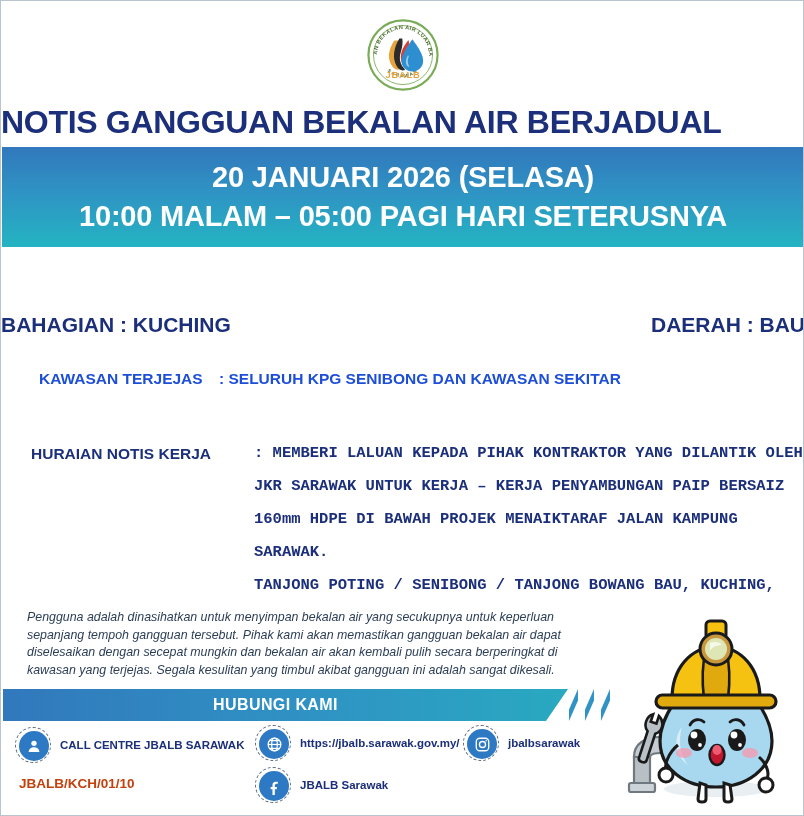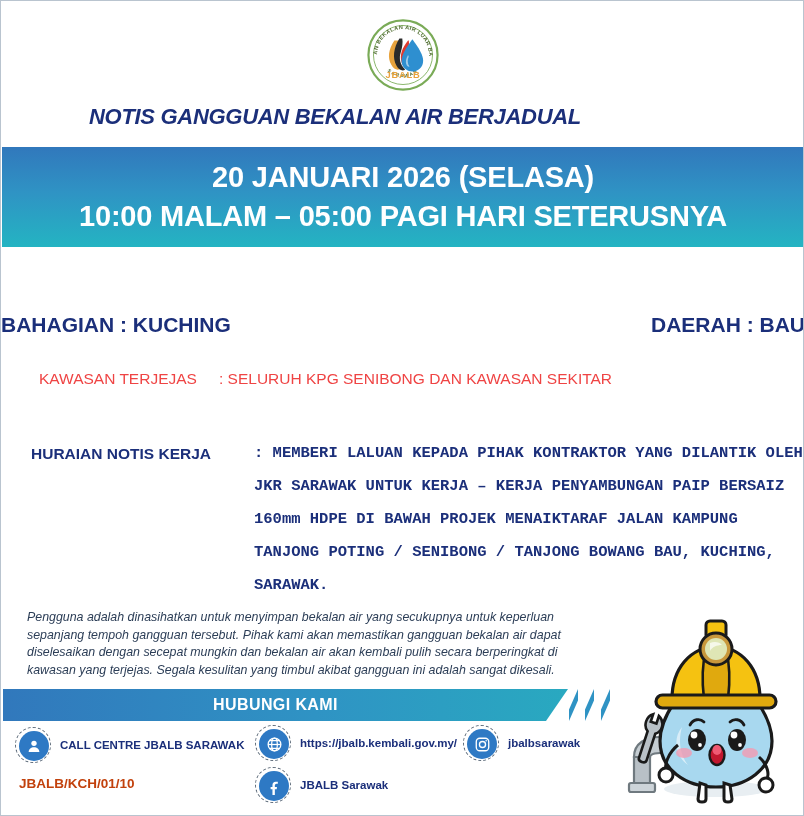--- a/index.html
+++ b/index.html
@@ -23,25 +23,24 @@
     position:absolute;left:0;top:18px;width:804px;
     display:flex;justify-content:center;align-items:center;
   }
   .logo{position:relative;width:72px;height:72px;}
 
   
   .title{
     position:absolute;left:0;top:103px;width:668px;
     text-align:center;
     color:#1b2f7a;
-    font-size:22px;
+    font-size:32px;
     font-weight:bold;
     letter-spacing:-0.3px;
     white-space:nowrap;
-    font-style:italic;
   }
 
   
   .banner{
     position:absolute;left:1px;top:146px;
     width:802px;height:100px;
     background:linear-gradient(180deg,#3178bc 0%,#2f93c4 45%,#24b4c2 100%);
     display:flex;flex-direction:column;
     align-items:center;justify-content:center;
   }
@@ -58,21 +57,21 @@
   .row-bahagian{
     position:absolute;top:312px;left:0;width:804px;
     display:flex;justify-content:space-between;
     color:#1b2f7a;font-size:21px;font-weight:bold;
   }
   .row-bahagian .sep{display:inline-block;width:78px;}
 
   .kawasan{
     position:absolute;top:369px;left:38px;width:720px;
     display:flex;align-items:flex-start;
-    color:#ef4444;font-size:15.5px;font-weight:normal;
+    color:#1d4ed8;font-size:15.5px;font-weight:bold;
   }
   .kawasan .lbl{width:180px;flex:0 0 180px;}
   .kawasan .val{flex:1;}
 
   .huraian{
     position:absolute;top:443px;left:30px;width:750px;
     display:flex;align-items:flex-start;
     color:#1b2f7a;font-size:15.5px;font-weight:bold;gap:31px;
   }
   .huraian .lbl{width:192px;flex:0 0 192px;padding-top:1px;}
@@ -186,22 +185,22 @@
     <div class="lbl">KAWASAN TERJEJAS</div>
     <div class="val">: SELURUH KPG SENIBONG DAN KAWASAN SEKITAR</div>
   </div>
 
   <div class="huraian">
     <div class="lbl">HURAIAN NOTIS KERJA</div>
     <div class="val">
       <p>:  MEMBERI LALUAN KEPADA PIHAK KONTRAKTOR YANG DILANTIK OLEH</p>
       <p>JKR SARAWAK UNTUK KERJA – KERJA PENYAMBUNGAN PAIP BERSAIZ</p>
       <p>160mm HDPE DI BAWAH PROJEK MENAIKTARAF JALAN KAMPUNG</p>
+      <p>SARAWAK.</p>
       <p>TANJONG POTING / SENIBONG / TANJONG BOWANG BAU, KUCHING,</p>
-      <p>SARAWAK.</p>
     </div>
   </div>
 
   <div class="note">Pengguna adalah dinasihatkan untuk menyimpan bekalan air yang secukupnya untuk keperluan sepanjang tempoh gangguan tersebut. Pihak kami akan memastikan gangguan bekalan air dapat diselesaikan dengan secepat mungkin dan bekalan air akan kembali pulih secara berperingkat di kawasan yang terjejas. Segala kesulitan yang timbul akibat gangguan ini adalah sangat dikesali.</div>
 
   <div class="contact-bar">
     <div class="bg"></div>
     <div class="label">HUBUNGI KAMI</div>
     <div class="stripe s1"></div>
     <div class="stripe s2"></div>
@@ -225,21 +224,21 @@
     <div class="c-item c-web">
       <div class="c-ico">
         <svg width="17" height="17" viewBox="0 0 24 24" fill="none" stroke="#ffffff" stroke-width="1.8" aria-hidden="true">
           <circle cx="12" cy="12" r="9"></circle>
           <ellipse cx="12" cy="12" rx="4" ry="9"></ellipse>
           <line x1="3" y1="12" x2="21" y2="12"></line>
           <line x1="4.8" y1="6.5" x2="19.2" y2="6.5"></line>
           <line x1="4.8" y1="17.5" x2="19.2" y2="17.5"></line>
         </svg>
       </div>
-      <div class="c-txt">https://jbalb.kembali.gov.my/</div>
+      <div class="c-txt">https://jbalb.sarawak.gov.my/</div>
     </div>
 
     <div class="c-item c-insta">
       <div class="c-ico">
         <svg width="17" height="17" viewBox="0 0 24 24" fill="none" stroke="#ffffff" stroke-width="1.9" aria-hidden="true">
           <rect x="3.2" y="3.2" width="17.6" height="17.6" rx="5"></rect>
           <circle cx="12" cy="12" r="4.3"></circle>
           <circle cx="17.2" cy="6.8" r="1.1" fill="#ffffff" stroke="none"></circle>
         </svg>
       </div>

